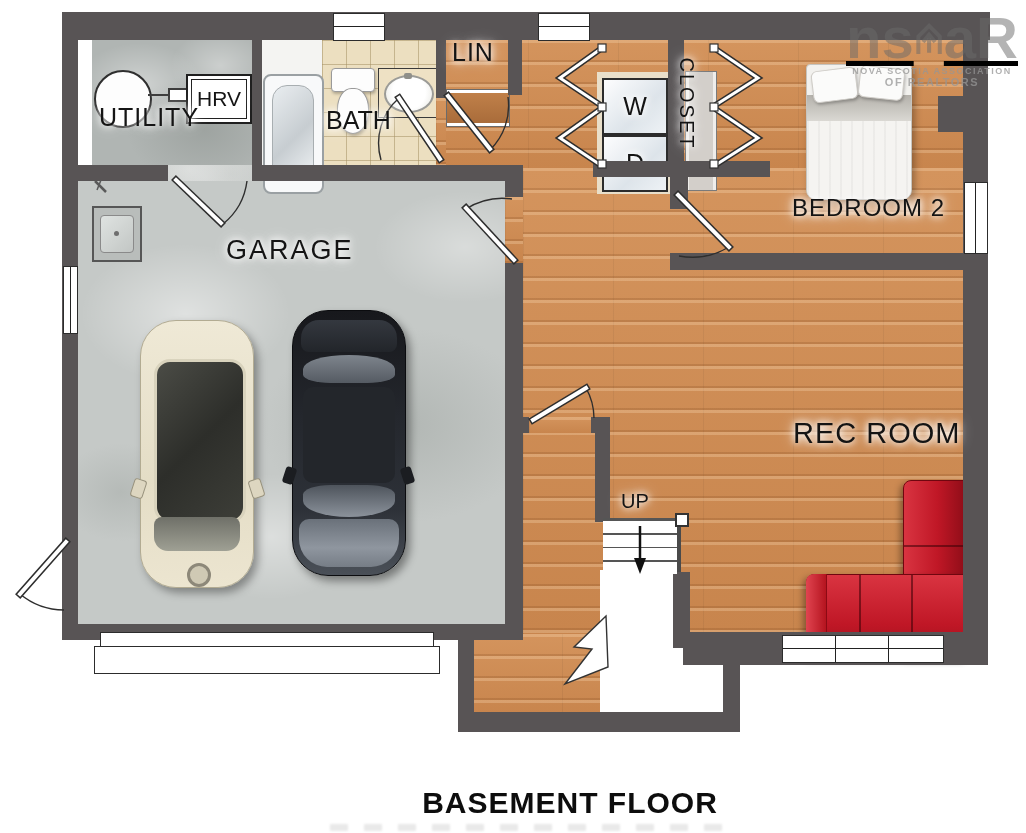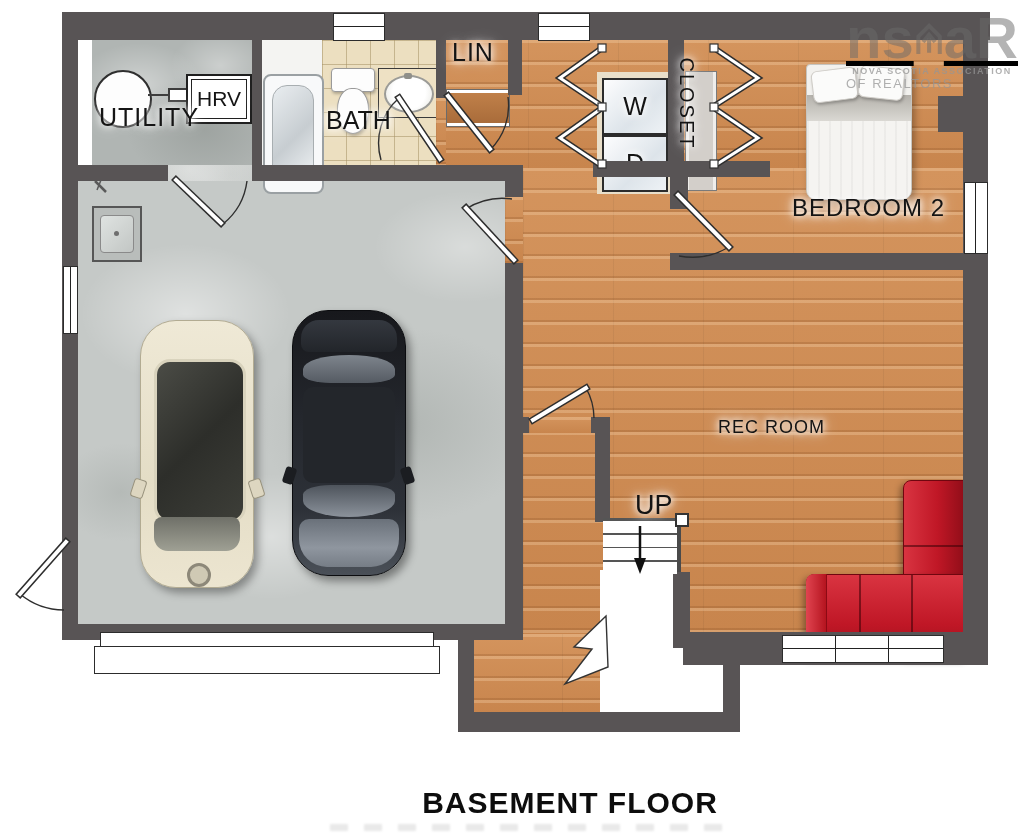--- a/index.html
+++ b/index.html
@@ -258,33 +258,34 @@
     </g>
   </svg>
 
   <div class="abs lbl" style="left:99px;top:103px;font-size:25px;letter-spacing:1px;">UTILITY</div>
   <div class="abs lbl" style="left:326px;top:106px;font-size:25px;">BATH</div>
   <div class="abs lbl" style="left:452px;top:38px;font-size:25px;letter-spacing:1px;">LIN</div>
   <div class="abs lbl" style="left:662px;top:42px;width:48px;height:122px;display:flex;align-items:center;justify-content:center;">
     <span style="transform:rotate(90deg);font-size:20px;letter-spacing:2px;white-space:nowrap;">CLOSET</span>
   </div>
   <div class="abs lbl" style="left:792px;top:194px;font-size:24px;letter-spacing:1px;">BEDROOM 2</div>
-  <div class="abs lbl" style="left:678px;top:417px;font-size:18px;letter-spacing:1px;padding-left:40px;">REC ROOM</div>
-  <div class="abs lbl" style="left:621px;top:490px;font-size:27px;margin-left:14px;">UP</div>
+  <div class="abs lbl" style="left:226px;top:235px;font-size:27px;letter-spacing:2px;">GARAGE</div>
+  <div class="abs lbl" style="left:753px;top:417px;font-size:29px;letter-spacing:1px;padding-left:40px;">REC ROOM</div>
+  <div class="abs lbl" style="left:621px;top:490px;font-size:20px;">UP</div>
 
   <div class="abs watermark" style="left:846px;top:12px;width:172px;height:96px;">
     <div style="display:flex;align-items:flex-start;justify-content:center;text-decoration:underline;">
       <span style="font-size:58px;font-weight:700;line-height:52px;color:rgba(105,105,105,.5);">ns</span>
       <svg width="42" height="52" viewBox="0 0 42 52" style="margin:0 1px;">
         <path d="M5,50 V24 L21,8 L37,24 V50" fill="none" stroke="rgba(105,105,105,.5)" stroke-width="6"></path>
         <line x1="21" y1="48" x2="21" y2="26" stroke="rgba(105,105,105,.5)" stroke-width="6"></line>
         <path d="M12,32 L21,21 L30,32" fill="none" stroke="rgba(105,105,105,.5)" stroke-width="6"></path>
       </svg>
       <span style="font-size:58px;font-weight:700;line-height:52px;color:rgba(105,105,105,.5);">aR</span>
     </div>
     <div style="margin-top:2px;text-align:center;font-size:9px;font-weight:700;letter-spacing:1.5px;color:rgba(150,150,150,.75);">NOVA SCOTIA ASSOCIATION</div>
-    <div style="font-size:13px;font-weight:400;letter-spacing:1.5px;color:rgba(150,150,150,.75);">OF REALTORS</div>
+    <div style="text-align:center;font-size:11px;font-weight:700;letter-spacing:1.5px;color:rgba(150,150,150,.75);">OF REALTORS</div>
   </div>
 
   <div class="abs" style="left:370px;top:786px;width:400px;text-align:center;font-size:30px;font-weight:bold;letter-spacing:1px;color:#0d0d0d;z-index:6;">BASEMENT FLOOR</div>
   <div class="abs" style="left:330px;top:824px;width:400px;height:7px;z-index:6;opacity:.35;filter:blur(1px);
               background:repeating-linear-gradient(90deg,rgba(130,130,130,.5) 0 18px,rgba(0,0,0,0) 18px 34px);"></div>
 </div>
 
 </body></html>

